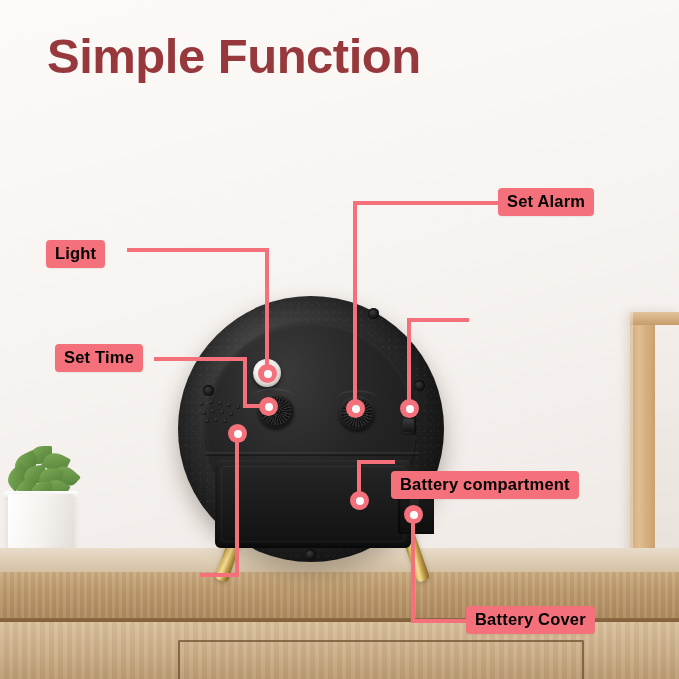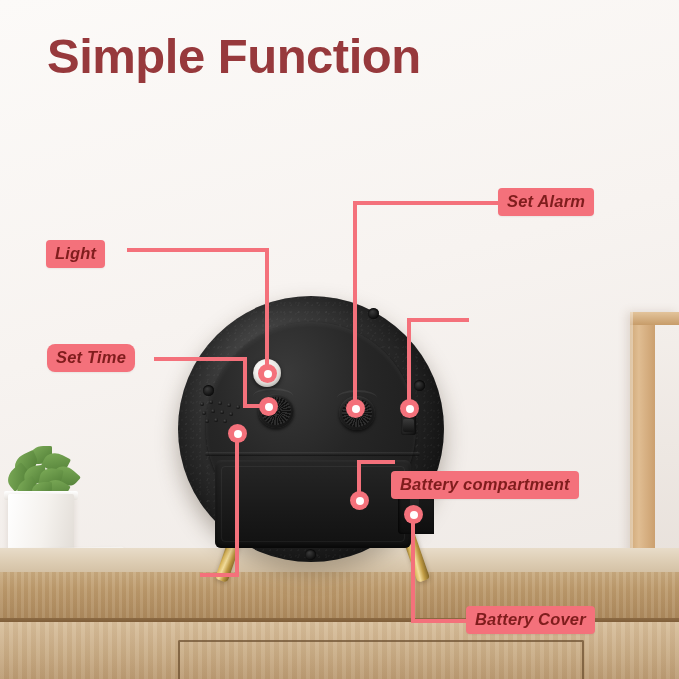--- a/index.html
+++ b/index.html
@@ -237,30 +237,29 @@
   .cover-tab{
     position:absolute;left:410px;top:494px;width:9px;height:26px;
     background:linear-gradient(180deg,#2e2e2e,#121212);
     border-radius:4px;
   }
 
   
   .label {
     position:absolute;
     background:#f4717b;
-    color:#7f1d1d;
+    color:#000000;
     font-size:16.5px;
     font-weight:bold;
     letter-spacing:.2px;
     padding:5px 9px 6px 9px;
     border-radius:4px;
     white-space:nowrap;
     line-height:1;
     box-shadow:0 1px 2px rgba(0,0,0,.06);
-    font-style:italic;
   }
   .conn {
     position:absolute;
     background:#f4717b;
   }
   .marker {
     position:absolute;
     width:19px;height:19px;border-radius:50%;
     background:#f4717b;
     display:flex;align-items:center;justify-content:center;
@@ -365,21 +364,21 @@
   <div class="comp-seam"></div>
   <div class="battery-comp"></div>
   <div class="cover-notch"></div>
   <div class="cover-tab"></div>
 
   <div class="label" style="left:46px;top:240px;">Light</div>
   <div class="conn" style="left:127px;top:248px;width:142px;height:4px;"></div>
   <div class="conn" style="left:265px;top:248px;width:4px;height:126px;"></div>
   <div class="marker" style="left:258px;top:364px;"></div>
 
-  <div class="label" style="left:47px;top:344px;border-radius:8px;">Set Time</div>
+  <div class="label" style="left:55px;top:344px;">Set Time</div>
   <div class="conn" style="left:154px;top:357px;width:89px;height:4px;"></div>
   <div class="conn" style="left:243px;top:357px;width:4px;height:51px;"></div>
   <div class="conn" style="left:243px;top:404px;width:27px;height:4px;"></div>
   <div class="marker" style="left:259px;top:397px;"></div>
 
   <div class="label" style="left:498px;top:188px;">Set Alarm</div>
   <div class="conn" style="left:353px;top:201px;width:147px;height:4px;"></div>
   <div class="conn" style="left:353px;top:201px;width:4px;height:207px;"></div>
   <div class="marker" style="left:346px;top:399px;"></div>
 

